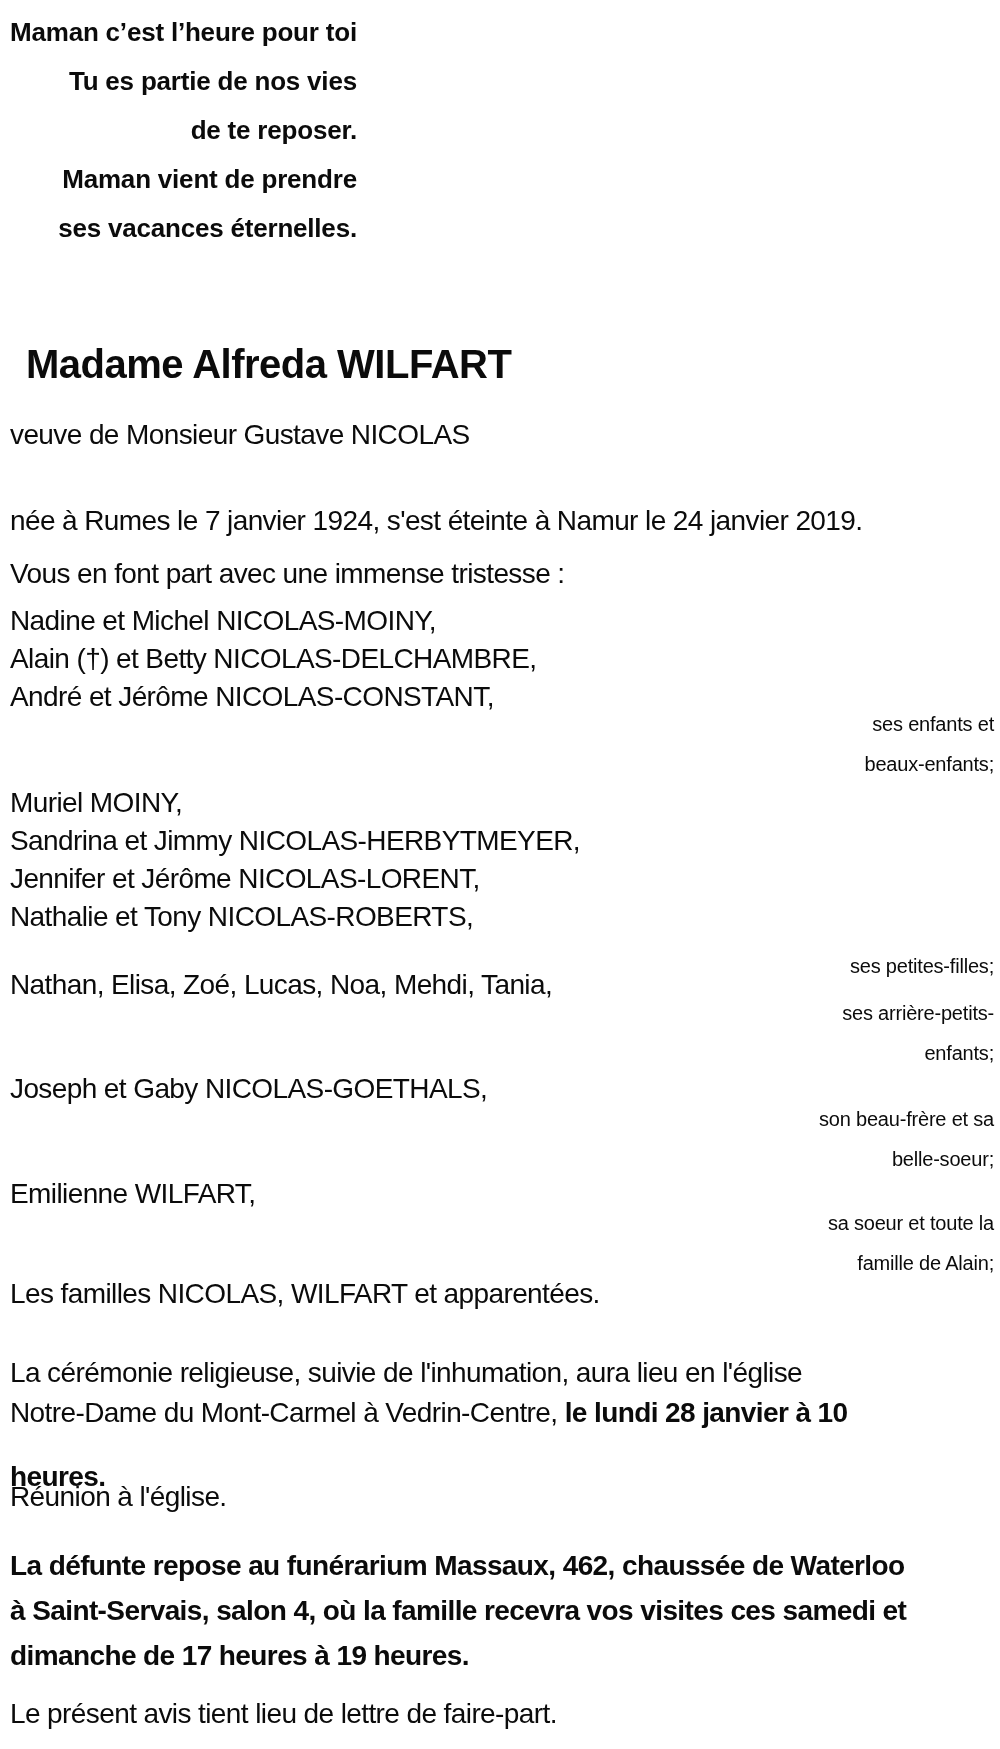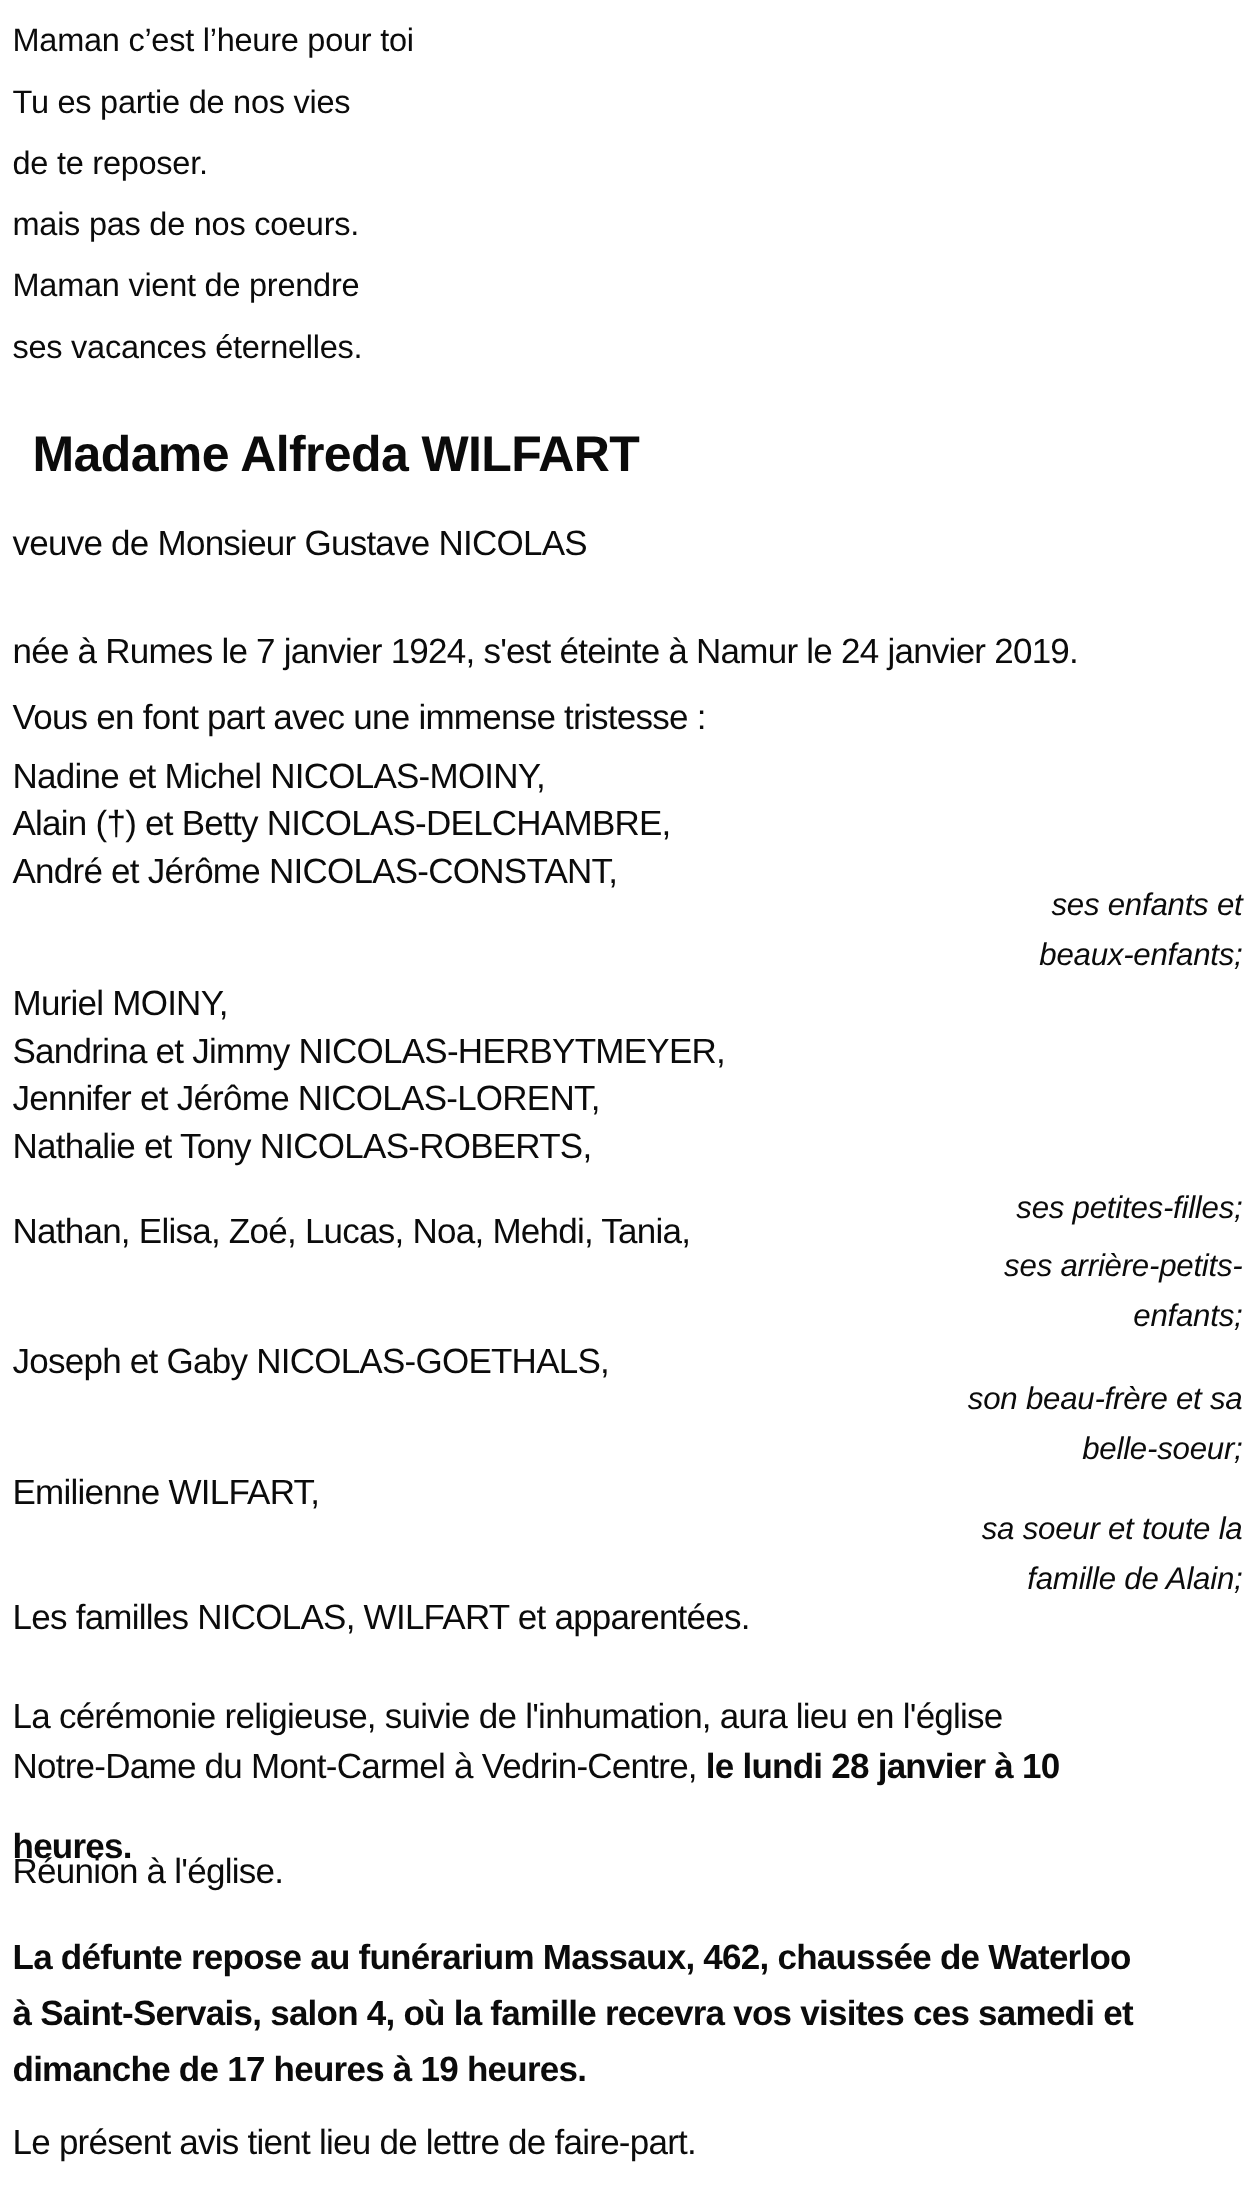--- a/index.html
+++ b/index.html
@@ -11,24 +11,25 @@
     color: #0b0b0b;
     font-family: "Liberation Sans", sans-serif;
     overflow: hidden;
   }
   
   .poem {
     position: absolute;
     left: 10px;
     top: 8px;
     font-size: 26px;
-    font-weight: 400;
+    font-weight: 700;
     line-height: 49px;
     letter-spacing: -0.2px;
     white-space: nowrap;
+    text-align: right;
   }
   
   .name-heading {
     position: absolute;
     left: 10px;
     top: 326px;
     margin: 16px;
     font-size: 40px;
     font-weight: 700;
     letter-spacing: -0.5px;
@@ -50,38 +51,36 @@
     font-size: 28px;
     letter-spacing: -0.6px;
     line-height: 38px;
     white-space: nowrap;
   }
   
   .rel {
     position: absolute;
     right: 6px;
     text-align: right;
-    font-style: italic;
-    font-size: 25px;
+    font-size: 20px;
     letter-spacing: -0.2px;
     line-height: 40px;
     white-space: nowrap;
   }
   .lh40 { line-height: 40px; }
   .lh45 { line-height: 45px; }
   .b { font-weight: 700; margin-top: 24px; }
 </style>
 </head>
 <body>
 
 <div class="poem">
   <div>Maman c’est l’heure pour toi</div>
   <div>Tu es partie de nos vies</div>
   <div>de te reposer.</div>
-  <div>mais pas de nos coeurs.</div>
   <div>Maman vient de prendre</div>
   <div>ses vacances éternelles.</div>
 </div>
 
 <h1 class="name-heading">Madame Alfreda WILFART</h1>
 
 <div class="ln" style="top:419px">veuve de Monsieur Gustave NICOLAS</div>
 
 <div class="ln" style="top:505px">née à Rumes le 7 janvier 1924, s'est éteinte à Namur le 24 janvier 2019.</div>
 

